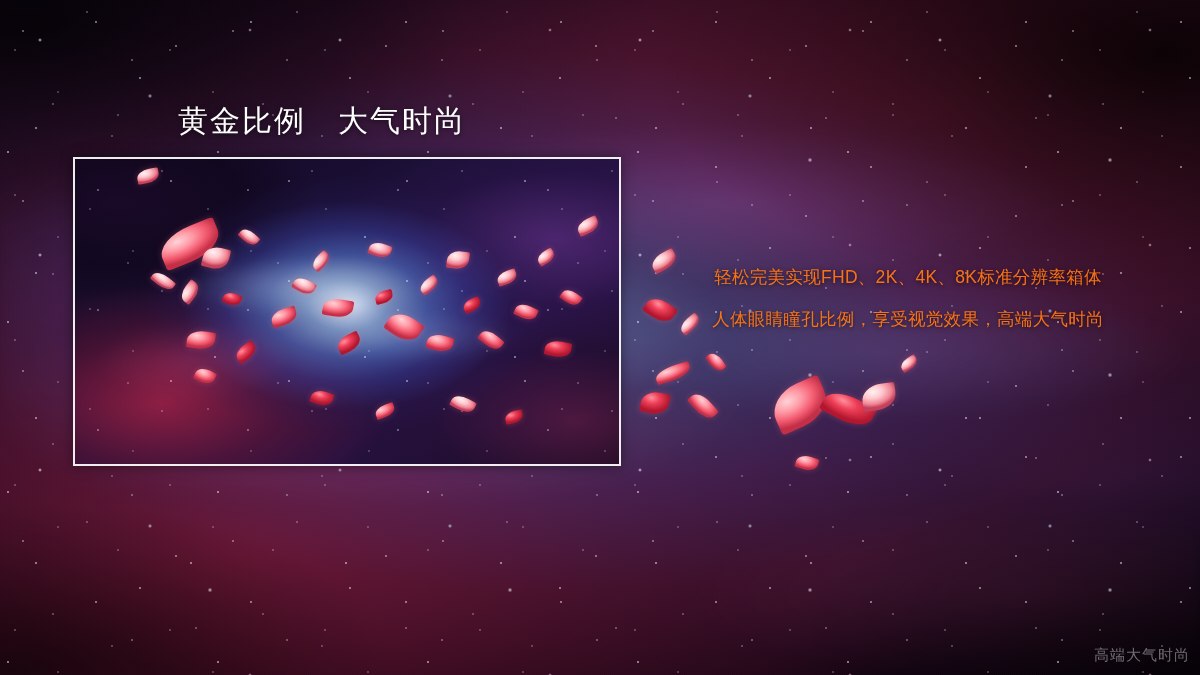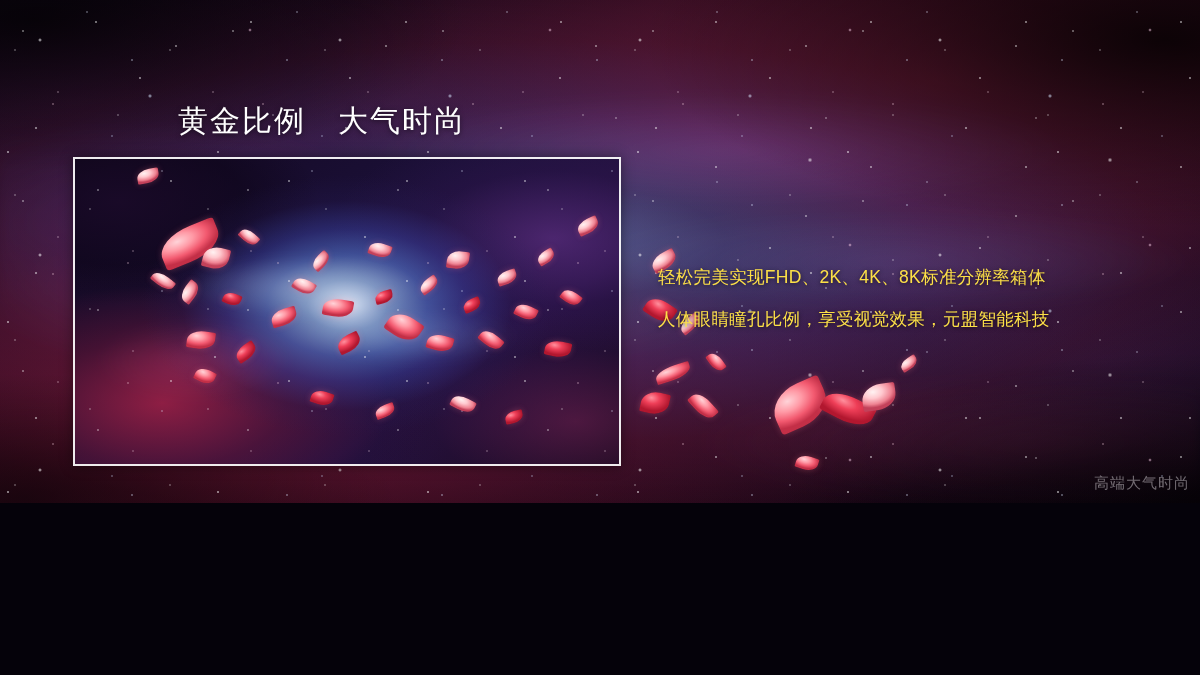--- a/index.html
+++ b/index.html
@@ -3,21 +3,21 @@
 <meta charset="utf-8">
 <title>黄金比例 大气时尚</title>
 <style>
   html,body{margin:0;padding:0;background:#05020a;}
   body{
     font-family:"Liberation Sans","DejaVu Sans",sans-serif;
     -webkit-font-smoothing:antialiased;
   }
   .slide{
     position:relative;
-    width:1200px;height:503px;
+    width:1200px;height:675px;
     overflow:hidden;
     background:#080310;
   }
 
   
   .bg-base{
     position:absolute;inset:0;
     background:
       radial-gradient(120% 95% at 46% 48%,
         rgba(120,150,225,.60) 0%,
@@ -178,26 +178,27 @@
     letter-spacing:2px;
     font-weight:400;
     text-shadow:0 1px 5px rgba(0,0,0,.55);
     white-space:pre;
   }
   .body-text{
     position:absolute;left:658px;top:256px;
     width:500px;
   }
   .body-line{
-    color:#fde047;
+    color:#f97316;
     font-size:17.5px;
     line-height:42px;
     letter-spacing:.3px;
     white-space:nowrap;
     text-shadow:0 1px 4px rgba(0,0,0,.6);
+    text-align:center;
   }
   .watermark{
     position:absolute;right:10px;bottom:10px;
     color:rgba(205,200,205,.52);
     font-size:15px;letter-spacing:1px;
     user-select:none;
   }
 </style>
 </head>
 <body>
@@ -265,17 +266,17 @@
         <div class="petal pale" style="left: 502px; top: 60px; width: 22px; height: 14px; transform: rotate(-24deg);"></div>
         <div class="petal deep" style="left: 236px; top: 232px; width: 22px; height: 14px; transform: rotate(18deg);"></div>
         <div class="petal" style="left: 300px; top: 246px; width: 20px; height: 12px; transform: rotate(-20deg);"></div>
         <div class="petal pale" style="left: 376px; top: 238px; width: 24px; height: 14px; transform: rotate(28deg);"></div>
         <div class="petal deep" style="left: 430px; top: 252px; width: 18px; height: 12px; transform: rotate(-12deg);"></div>
       </div>
   </div>
 
   <div class="body-text">
     <div class="body-line">轻松完美实现FHD、2K、4K、8K标准分辨率箱体</div>
-    <div class="body-line">人体眼睛瞳孔比例，享受视觉效果，元盟智能科技</div>
+    <div class="body-line">人体眼睛瞳孔比例，享受视觉效果，高端大气时尚</div>
   </div>
 
   <div class="watermark">高端大气时尚</div>
 </div>
 
 </body></html>

